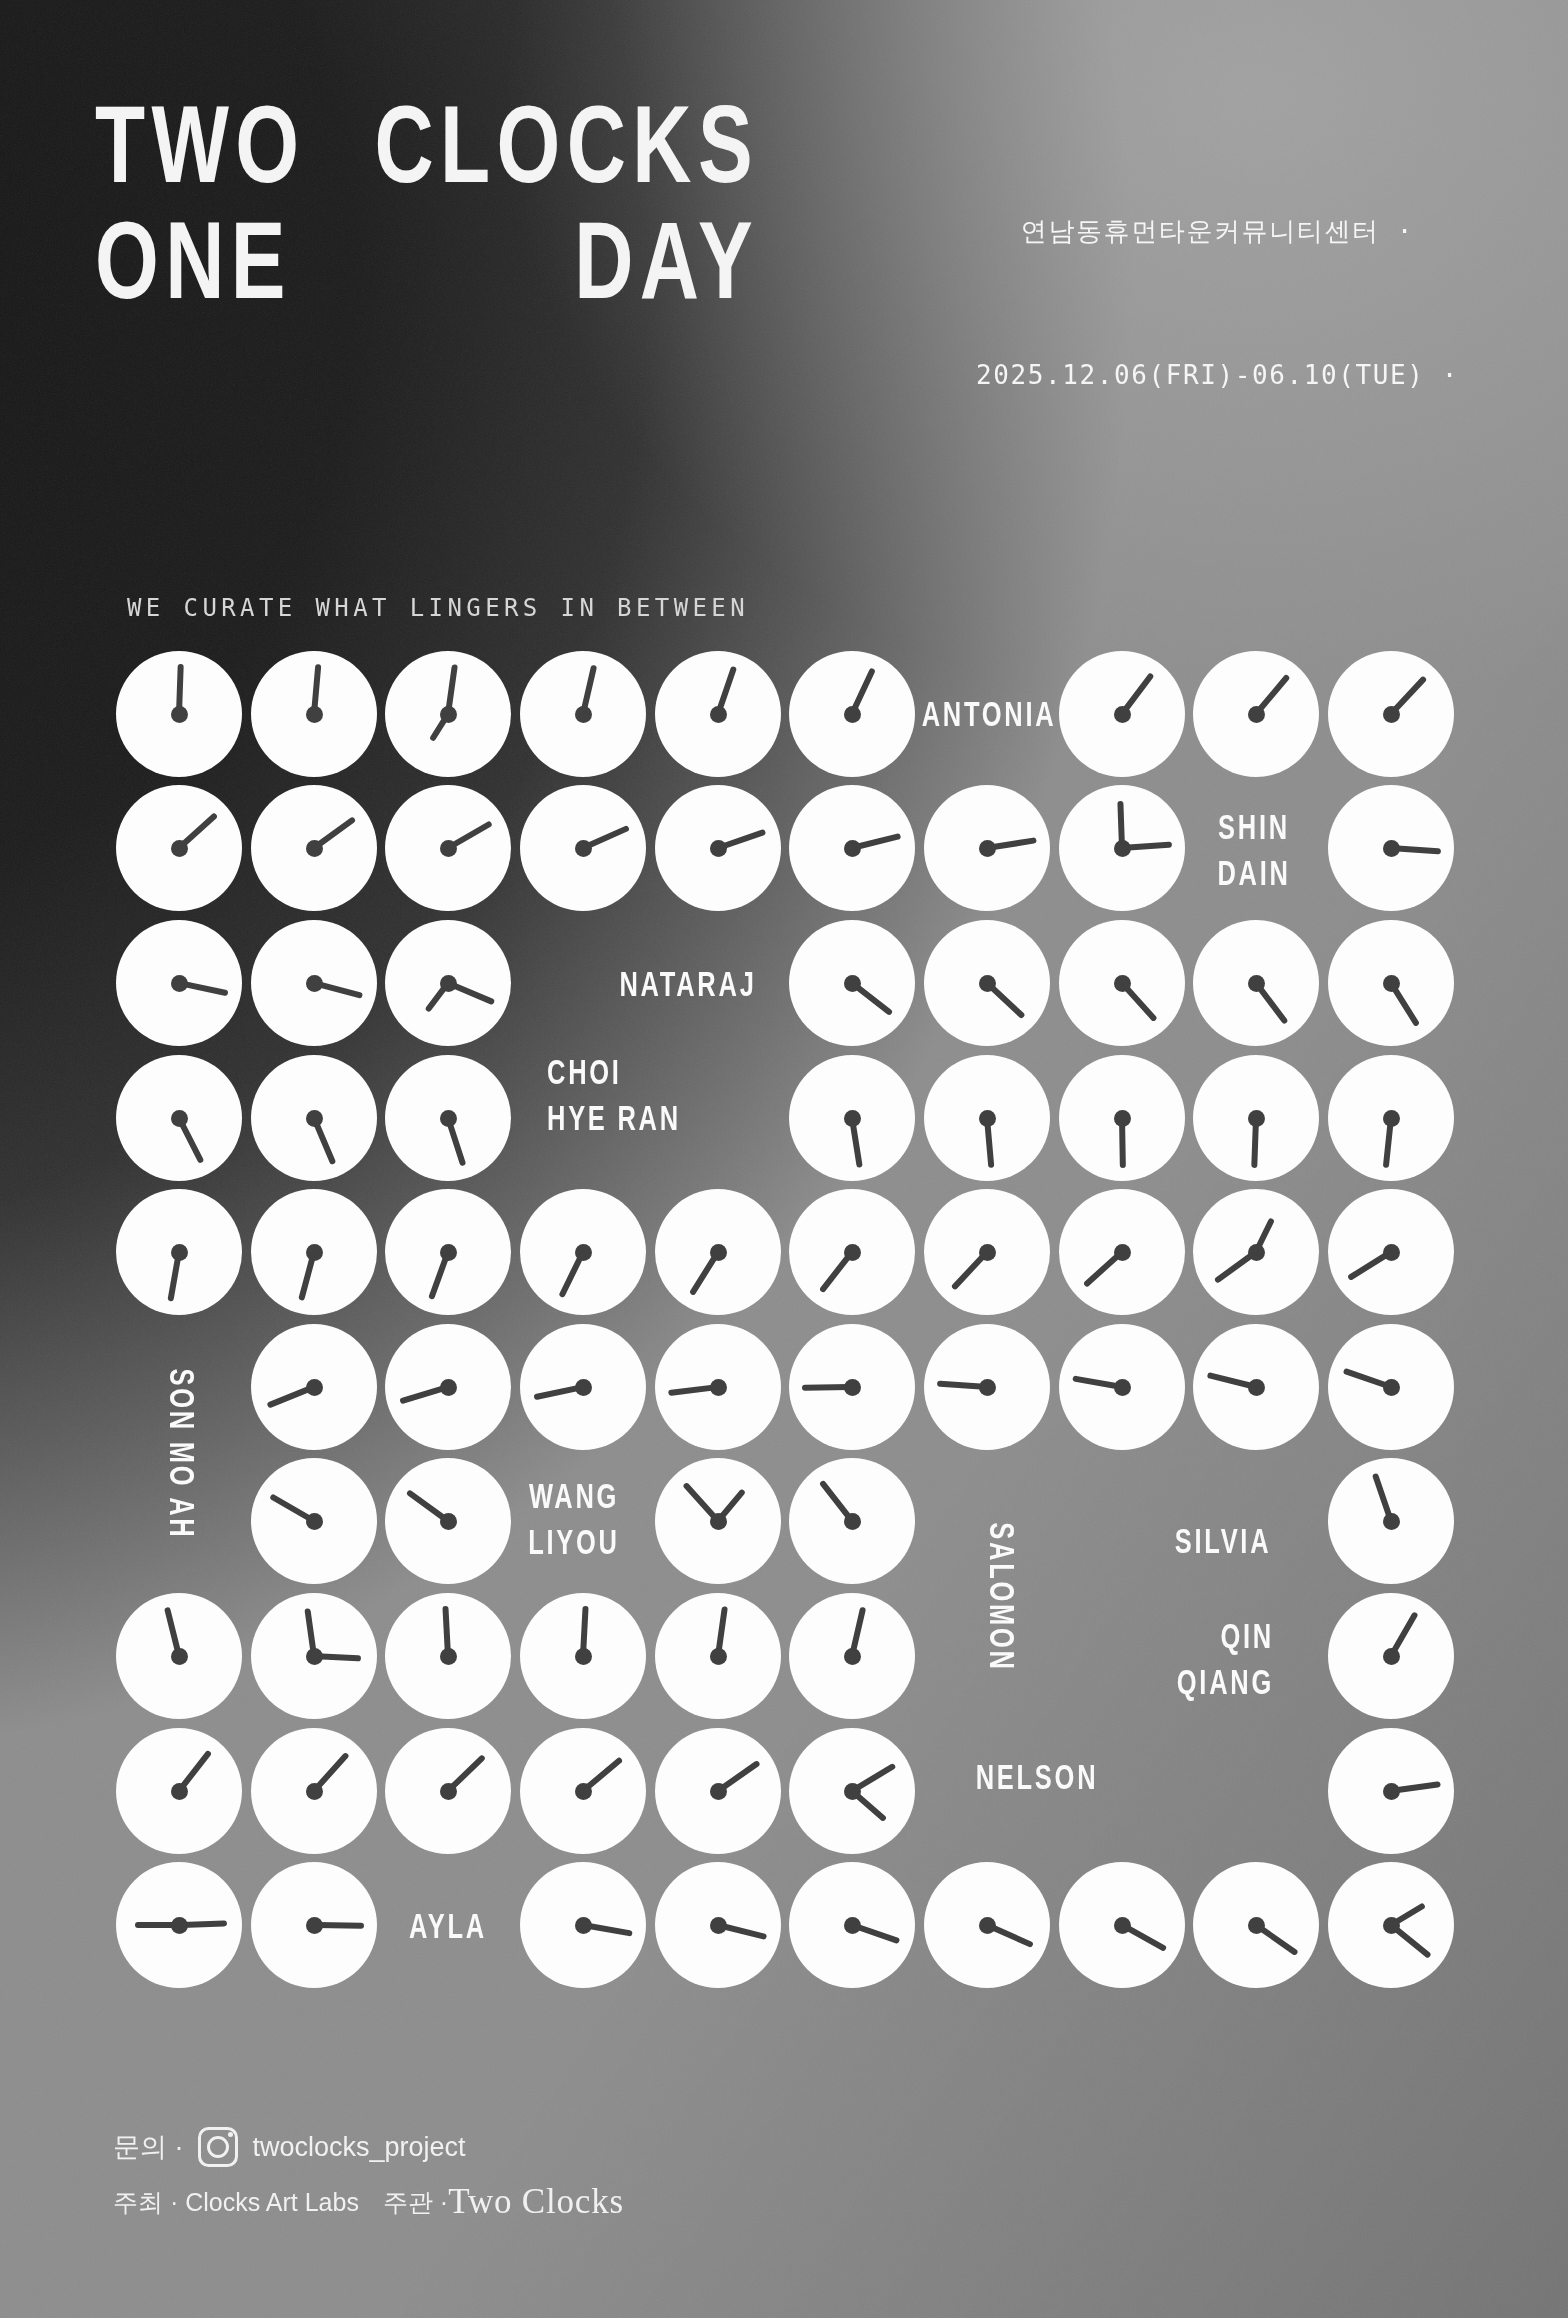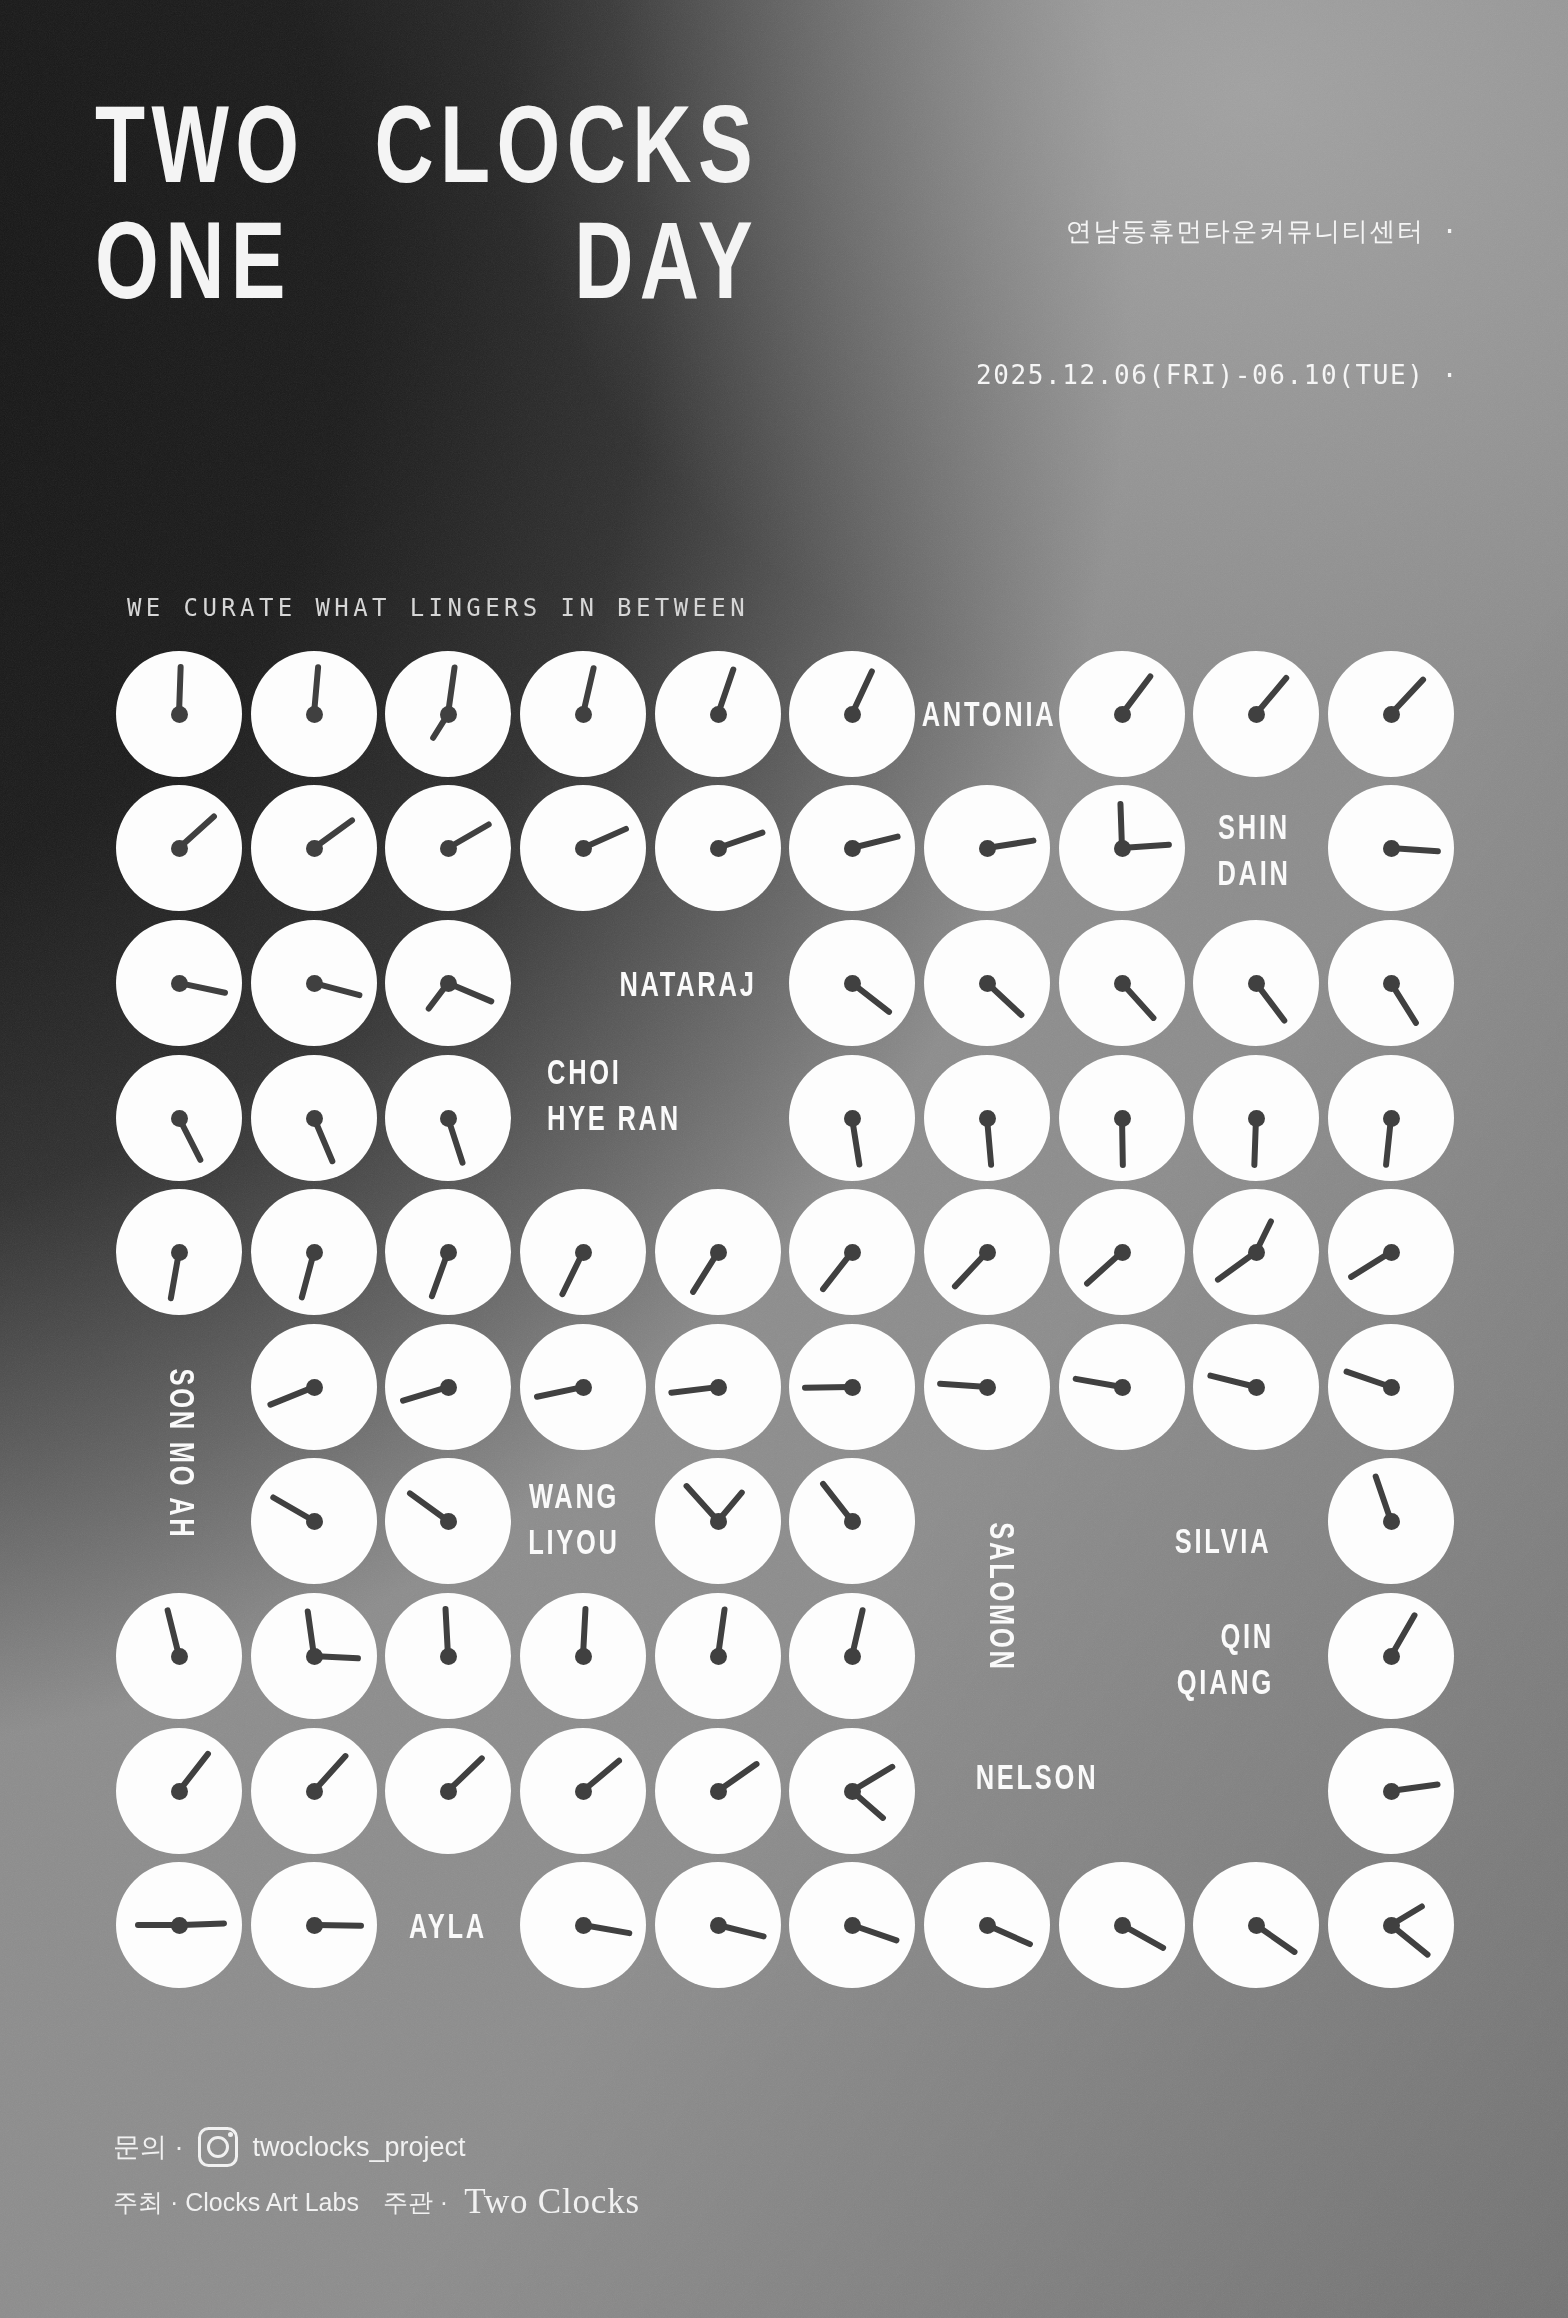--- a/index.html
+++ b/index.html
@@ -18,21 +18,21 @@
   .title-line{
     position:absolute;left:95px;width:664px;display:flex;justify-content:space-between;
     font-weight:bold;font-size:82px;line-height:82px;letter-spacing:6.4px;
     color:var(--ink,#f4f4f4);transform:scaleY(1.34);transform-origin:0 0;white-space:nowrap;
   }
   .title-line.l1{top:90px;}
   .title-line.l2{top:206px;}
 
   
   .info{
-    position:absolute;right:110px;top:111px;text-align:right;
+    position:absolute;right:110px;top:111px;text-align:center;
     font-family:"DejaVu Sans Mono","Liberation Mono",monospace;
     font-size:26px;line-height:48px;letter-spacing:1.6px;color:#f5f5f5;white-space:pre;
   }
 
   
   .tagline{
     position:absolute;left:127px;top:513px;
     font-family:"DejaVu Sans Mono","Liberation Mono",monospace;
     font-size:24px;line-height:38px;letter-spacing:4.4px;color:#d6d6d6;white-space:pre;
   }
@@ -50,21 +50,21 @@
     position:absolute;color:#fafafa;font-weight:bold;font-size:30px;line-height:40px;
     letter-spacing:3.2px;text-align:center;white-space:pre;
   }
 
   
   .contact{position:absolute;left:113px;top:2127px;display:flex;align-items:center;gap:14.5px;color:#f1f1f1;font-size:27px;}
   .ig{position:relative;width:34px;height:34px;border:3.2px solid #f1f1f1;border-radius:10.5px;}
   .ig::before{content:'';position:absolute;inset:5.6px;border:3.2px solid #f1f1f1;border-radius:50%;}
   .ig::after{content:'';position:absolute;top:1.6px;right:1.6px;width:5.6px;height:5.6px;border-radius:50%;background:#f1f1f1;}
   .orgs{position:absolute;left:113px;top:2182px;display:flex;align-items:center;color:#f1f1f1;font-size:25px;white-space:pre;}
-  .orgs .serif{font-family:"Liberation Serif","DejaVu Serif",serif;font-size:35px;margin-left:16px;letter-spacing:0.8px;}
+  .orgs .serif{font-family:"Liberation Serif","DejaVu Serif",serif;font-size:35px;letter-spacing:0.8px;}
   .orgs .label2{margin-left:24px;}
   .logos{position:absolute;left:955px;top:2175px;display:flex;align-items:center;height:48px;}
   .logos .wordmark{color:#f2f2f2;font-weight:bold;font-size:20px;letter-spacing:3.2px;margin-left:11.3px;white-space:nowrap;}
   .logos .kor{color:#f2f2f2;font-weight:bold;font-size:22.6px;letter-spacing:0.8px;margin-left:9.7px;white-space:nowrap;}
   .logos .gap{width:42px;}
 </style>
 </head>
 <body>
 
 <div class="poster" style="--face: #fdfdfd; --hand: #404040; --ink: #f4f4f4;">

